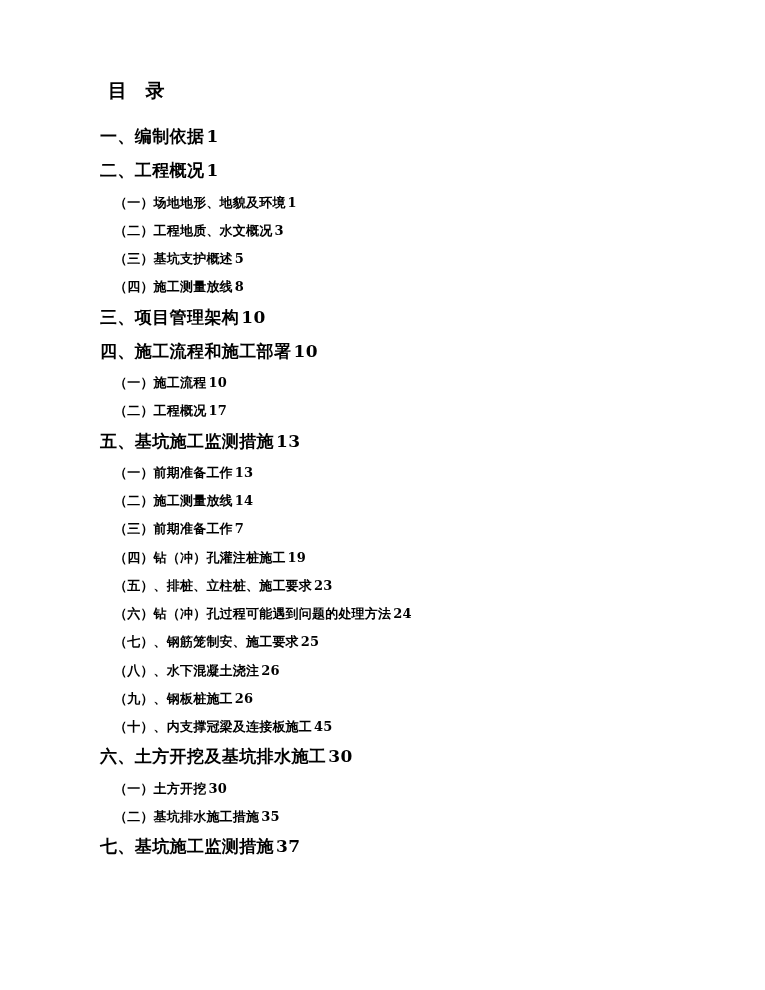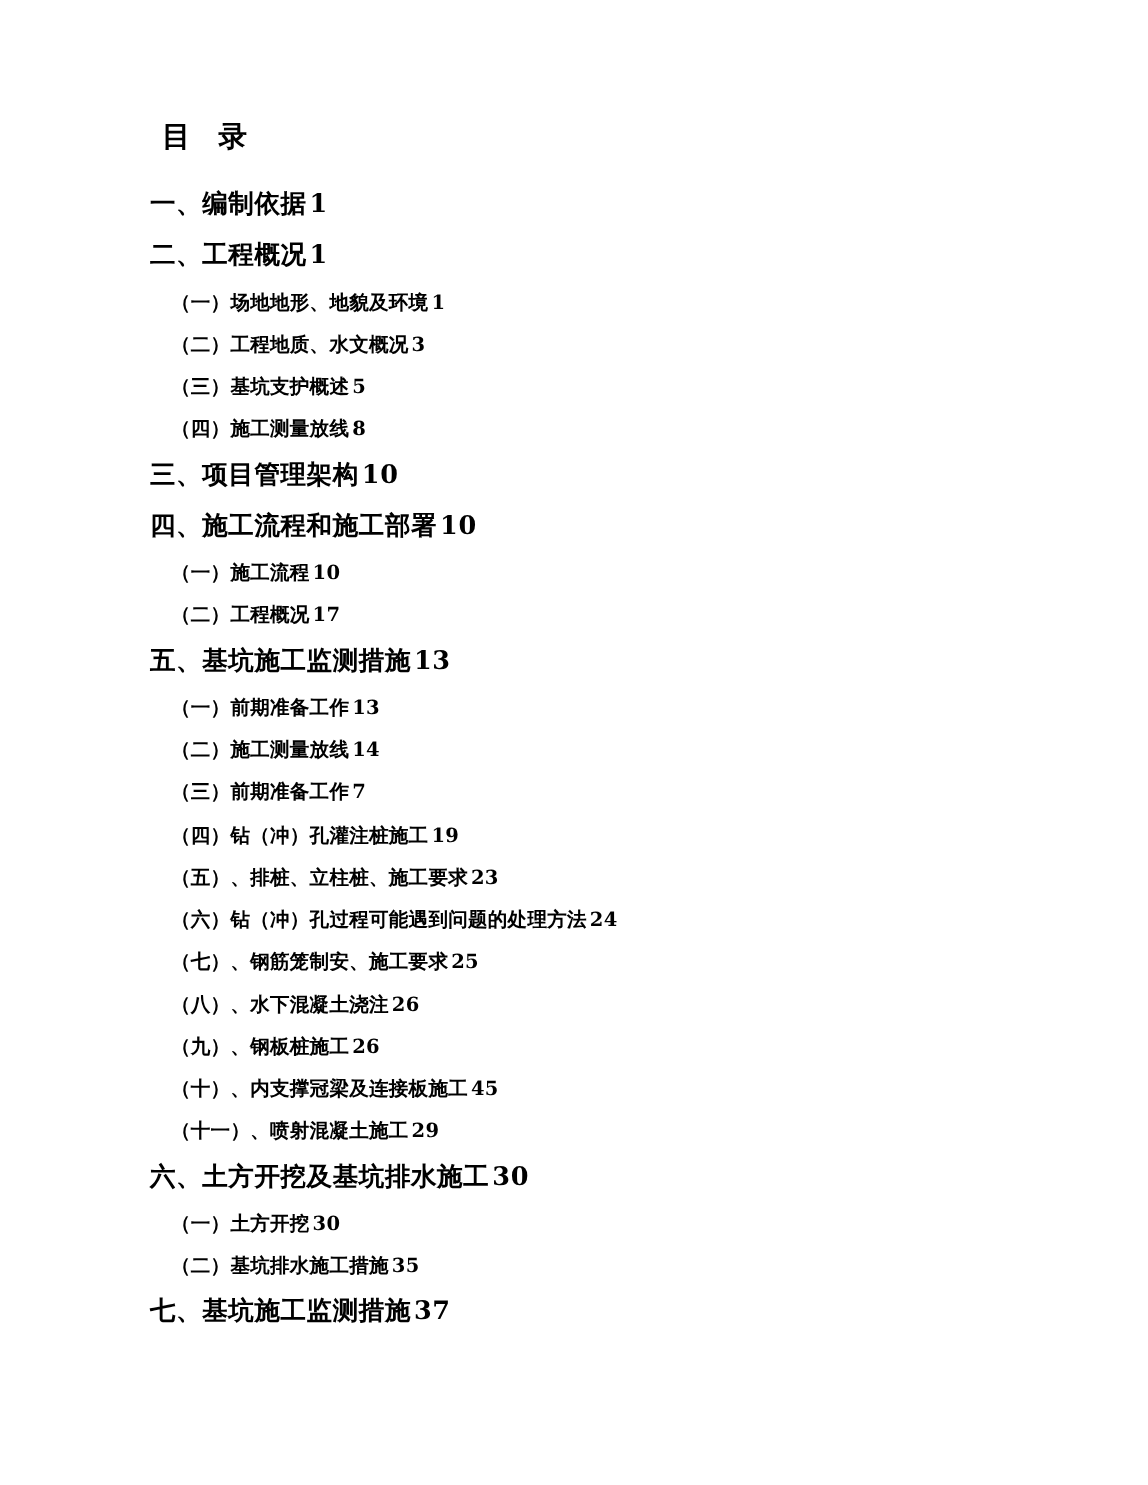--- a/index.html
+++ b/index.html
@@ -76,19 +76,18 @@
       <div class="entry lv2"><span>（一）前期准备工作</span><span class="pg">13</span></div>
       <div class="entry lv2"><span>（二）施工测量放线</span><span class="pg">14</span></div>
       <div class="entry lv2"><span>（三）前期准备工作</span><span class="pg">7</span></div>
       <div class="entry lv2"><span>（四）钻（冲）孔灌注桩施工</span><span class="pg">19</span></div>
       <div class="entry lv2"><span>（五）、排桩、立柱桩、施工要求</span><span class="pg">23</span></div>
       <div class="entry lv2"><span>（六）钻（冲）孔过程可能遇到问题的处理方法</span><span class="pg">24</span></div>
       <div class="entry lv2"><span>（七）、钢筋笼制安、施工要求</span><span class="pg">25</span></div>
       <div class="entry lv2"><span>（八）、水下混凝土浇注</span><span class="pg">26</span></div>
       <div class="entry lv2"><span>（九）、钢板桩施工</span><span class="pg">26</span></div>
       <div class="entry lv2"><span>（十）、内支撑冠梁及连接板施工</span><span class="pg">45</span></div>
-      <div class="entry lv2"><span>（十一）、喷射混凝土施工</span><span class="pg">29</span></div>
       <div class="entry lv1"><span>六、土方开挖及基坑排水施工</span><span class="pg">30</span></div>
       <div class="entry lv2"><span>（一）土方开挖</span><span class="pg">30</span></div>
       <div class="entry lv2"><span>（二）基坑排水施工措施</span><span class="pg">35</span></div>
       <div class="entry lv1"><span>七、基坑施工监测措施</span><span class="pg">37</span></div>
     </div>
 </div>
 
 </body></html>

